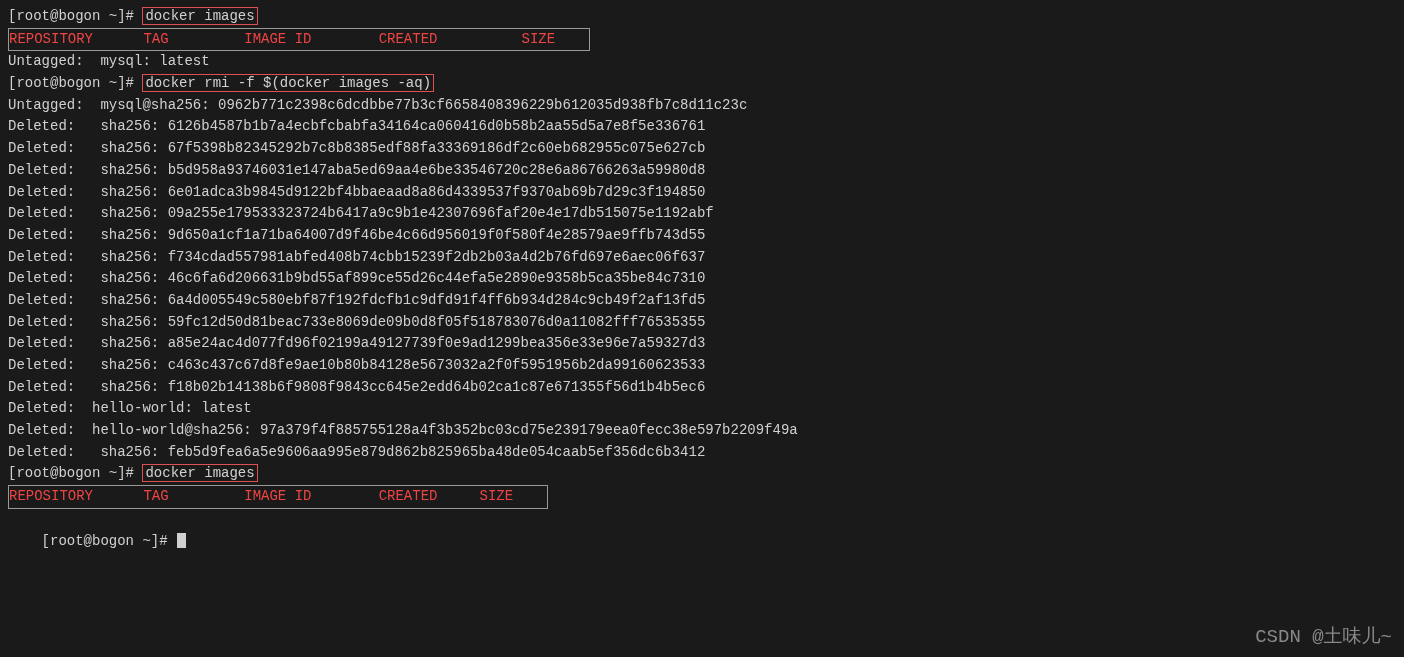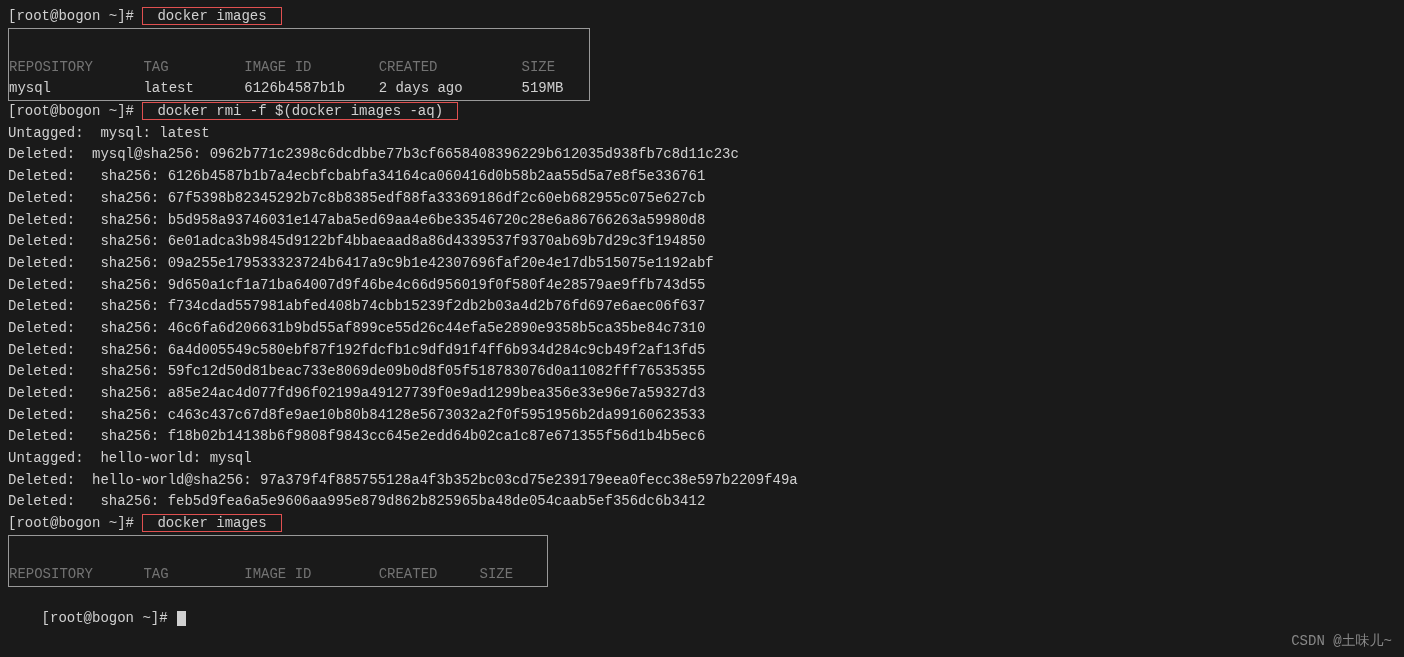--- a/index.html
+++ b/index.html
@@ -24,34 +24,33 @@
       line-height: 1.55;
       font-size: 14px;
     }
     .prompt {
       color: #d0d0d0;
       text-align: right;
     }
     .cmd-box {
       display: inline;
       border: 1.5px solid #e05050;
-      padding: 0 14px;
+      padding: 0 2px;
       color: #d0d0d0;
     }
     .header-row {
-      color: #737373;
+      color: #ef4444;
       font-weight: normal;
-      margin-top: 28px;
     }
     .watermark {
       position: absolute;
       bottom: 8px;
       right: 12px;
       color: #888;
-      font-size: 14px;
+      font-size: 19px;
       font-family: 'Courier New', Courier, monospace;
     }
     .cursor {
       display: inline-block;
       width: 9px;
       height: 15px;
       background: #d0d0d0;
       vertical-align: middle;
       margin-left: 1px;
     }
@@ -60,43 +59,42 @@
 <body>
 
 <div class="terminal">
 
   
   <div class="line"><span class="prompt">[root@bogon ~]# </span><span class="cmd-box">docker images</span></div>
 
   
   <div style="display:inline-block; border: 1.5px solid #999; margin: 0;">
     <div class="line header-row"><span>REPOSITORY      TAG         IMAGE ID        CREATED          SIZE    </span></div>
-    <div class="line"><span>mysql           latest      6126b4587b1b    2 days ago       519MB   </span></div>
   </div>
 
   
-  <div class="line"><span class="prompt">[root@bogon ~]# </span><span class="cmd-box">docker rmi -f $(docker images -aq)</span></div>
+  <div class="line">Untagged:  mysql: latest</div>
 
   
-  <div class="line">Untagged:  mysql: latest</div>
-  <div class="line">Deleted:  mysql@sha256: 0962b771c2398c6dcdbbe77b3cf6658408396229b612035d938fb7c8d11c23c</div>
+  <div class="line"><span class="prompt">[root@bogon ~]# </span><span class="cmd-box">docker rmi -f $(docker images -aq)</span></div>
+  <div class="line">Untagged:  mysql@sha256: 0962b771c2398c6dcdbbe77b3cf6658408396229b612035d938fb7c8d11c23c</div>
   <div class="line">Deleted:   sha256: 6126b4587b1b7a4ecbfcbabfa34164ca060416d0b58b2aa55d5a7e8f5e336761</div>
   <div class="line">Deleted:   sha256: 67f5398b82345292b7c8b8385edf88fa33369186df2c60eb682955c075e627cb</div>
   <div class="line">Deleted:   sha256: b5d958a93746031e147aba5ed69aa4e6be33546720c28e6a86766263a59980d8</div>
   <div class="line">Deleted:   sha256: 6e01adca3b9845d9122bf4bbaeaad8a86d4339537f9370ab69b7d29c3f194850</div>
   <div class="line">Deleted:   sha256: 09a255e179533323724b6417a9c9b1e42307696faf20e4e17db515075e1192abf</div>
   <div class="line">Deleted:   sha256: 9d650a1cf1a71ba64007d9f46be4c66d956019f0f580f4e28579ae9ffb743d55</div>
   <div class="line">Deleted:   sha256: f734cdad557981abfed408b74cbb15239f2db2b03a4d2b76fd697e6aec06f637</div>
   <div class="line">Deleted:   sha256: 46c6fa6d206631b9bd55af899ce55d26c44efa5e2890e9358b5ca35be84c7310</div>
   <div class="line">Deleted:   sha256: 6a4d005549c580ebf87f192fdcfb1c9dfd91f4ff6b934d284c9cb49f2af13fd5</div>
   <div class="line">Deleted:   sha256: 59fc12d50d81beac733e8069de09b0d8f05f518783076d0a11082fff76535355</div>
   <div class="line">Deleted:   sha256: a85e24ac4d077fd96f02199a49127739f0e9ad1299bea356e33e96e7a59327d3</div>
   <div class="line">Deleted:   sha256: c463c437c67d8fe9ae10b80b84128e5673032a2f0f5951956b2da99160623533</div>
   <div class="line">Deleted:   sha256: f18b02b14138b6f9808f9843cc645e2edd64b02ca1c87e671355f56d1b4b5ec6</div>
-  <div class="line">Untagged:  hello-world: mysql</div>
+  <div class="line">Deleted:  hello-world: latest</div>
   <div class="line">Deleted:  hello-world@sha256: 97a379f4f885755128a4f3b352bc03cd75e239179eea0fecc38e597b2209f49a</div>
   <div class="line">Deleted:   sha256: feb5d9fea6a5e9606aa995e879d862b825965ba48de054caab5ef356dc6b3412</div>
 
   
   <div class="line"><span class="prompt">[root@bogon ~]# </span><span class="cmd-box">docker images</span></div>
 
   
   <div style="display:inline-block; border: 1.5px solid #999; margin: 0;">
     <div class="line header-row"><span>REPOSITORY      TAG         IMAGE ID        CREATED     SIZE    </span></div>
   </div>

